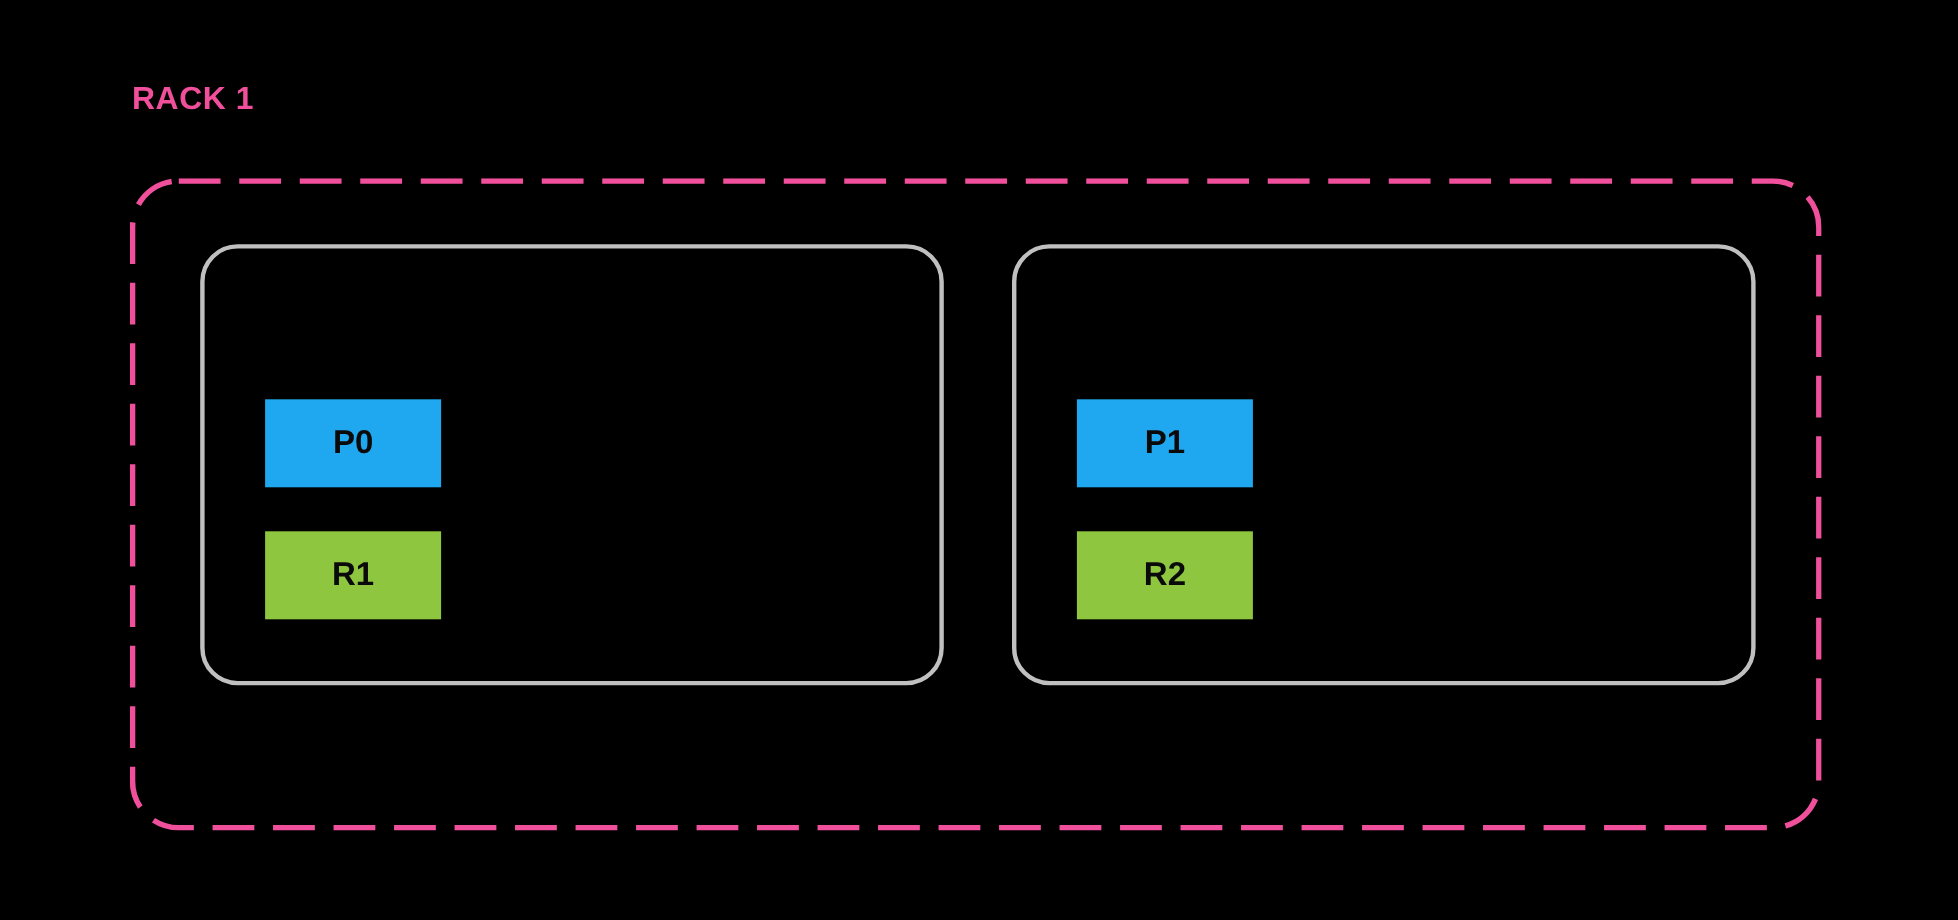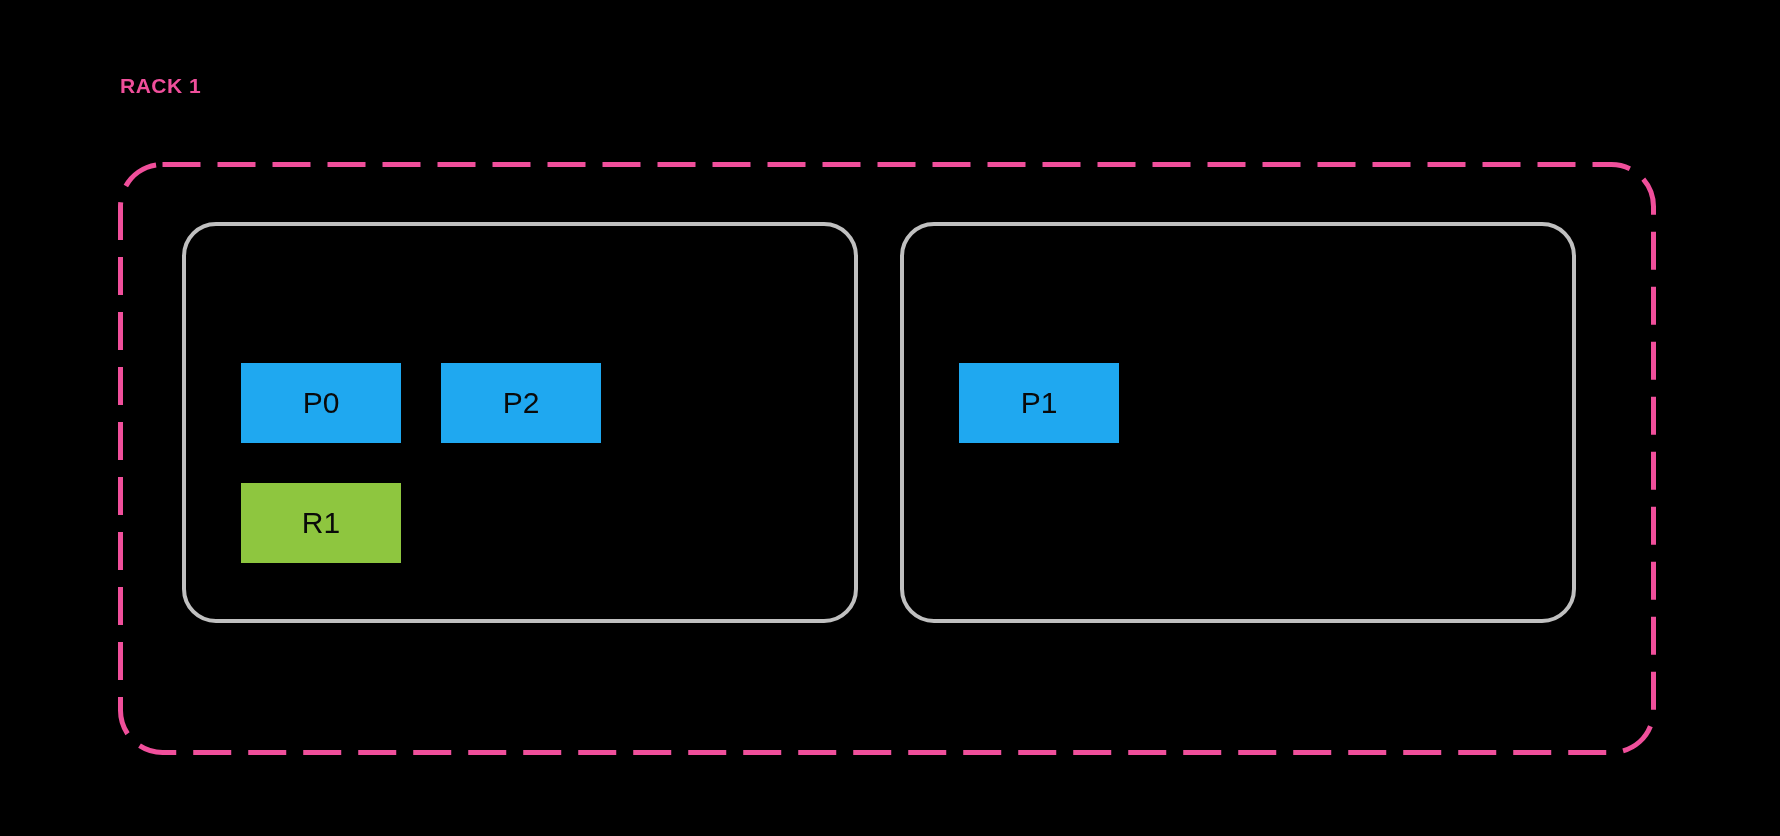--- a/index.html
+++ b/index.html
@@ -22,21 +22,21 @@
   .canvas {
     position: relative;
     width: 1780px;
     height: 836px;
     background: var(--background);
   }
   .rack-title {
     position: absolute;
     left: 120px;
     top: 74px;
-    font-size: 21px;
+    font-size: 29px;
     font-weight: 700;
     letter-spacing: 0.5px;
     color: var(--rack-title);
   }
   .rack-border-svg {
     position: absolute;
     left: 118px;
     top: 162px;
     width: 1538px;
     height: 593px;
@@ -50,63 +50,63 @@
   .node {
     position: absolute;
     top: 222px;
     width: 676px;
     height: 401px;
     border: 4px solid var(--node-border);
     border-radius: 34px;
     background: transparent;
   }
   .node-left  { left: 182px; }
-  .node-right { left: 900px; }
+  .node-right { left: 920px; }
   .row {
     display: flex;
     gap: 40px;
     margin-left: 55px;
   }
   .row-top { margin-top: 137px; }
   .row-bottom { margin-top: 40px; }
   .block {
     width: 160px;
     height: 80px;
     display: flex;
     align-items: center;
     justify-content: center;
     font-size: 30px;
-    font-weight: 400;
+    font-weight: 700;
     color: var(--block-text);
   }
   .block.primary { background: var(--primary-block); }
   .block.replica { background: var(--replica-block); }
 </style>
 </head>
 <body>
 
 <div class="canvas">
 
   <div class="rack-title">RACK 1</div>
 
   <svg class="rack-border-svg" viewBox="0 0 1538 593" xmlns="http://www.w3.org/2000/svg" aria-hidden="true">
     <rect x="2.5" y="2.5" width="1533" height="588" rx="42" ry="42"></rect>
   </svg>
 
   <div class="node node-left">
     <div class="row row-top">
       <div class="block primary">P0</div>
-      <div class="block primary">P2</div>
     </div>
     <div class="row row-bottom">
       <div class="block replica">R1</div>
     </div>
   </div>
 
   <div class="node node-right">
     <div class="row row-top">
       <div class="block primary">P1</div>
     </div>
     <div class="row row-bottom">
+      <div class="block replica">R2</div>
     </div>
   </div>
 
 </div>
 
 </body></html>

